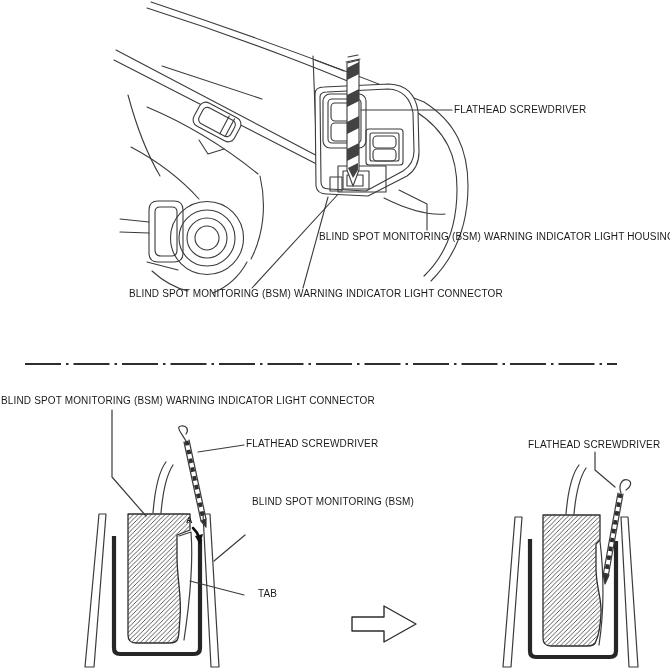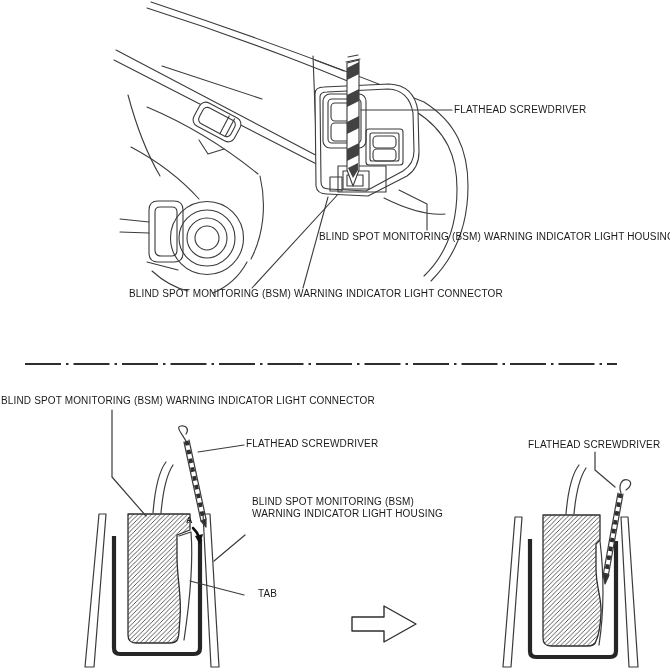--- a/index.html
+++ b/index.html
@@ -163,21 +163,20 @@
   <div class="lbl" style="left:319px;top:231px;">BLIND SPOT MONITORING (BSM) WARNING INDICATOR LIGHT HOUSING</div>
 
   <div class="lbl" style="left:129px;top:288px;">BLIND SPOT MONITORING (BSM) WARNING INDICATOR LIGHT CONNECTOR</div>
 
   <div class="lbl" style="left:1px;top:395px;">BLIND SPOT MONITORING (BSM) WARNING INDICATOR LIGHT CONNECTOR</div>
 
   <div class="lbl" style="left:246px;top:438px;">FLATHEAD SCREWDRIVER</div>
 
   <div class="lbl" style="left:246px;top:496px;margin-left:6px;">
     <div>BLIND SPOT MONITORING (BSM)</div>
-    <div>WARNING INDICATOR LIGHT HOUSING</div>
   </div>
 
   <div class="lbl" style="left:246px;top:588px;margin-left:12px;">TAB</div>
 
   <div class="lbl lbl-a" style="left:186px;top:514px;">A</div>
 
   <div class="lbl" style="left:528px;top:439px;">FLATHEAD SCREWDRIVER</div>
 
 </div>
 

